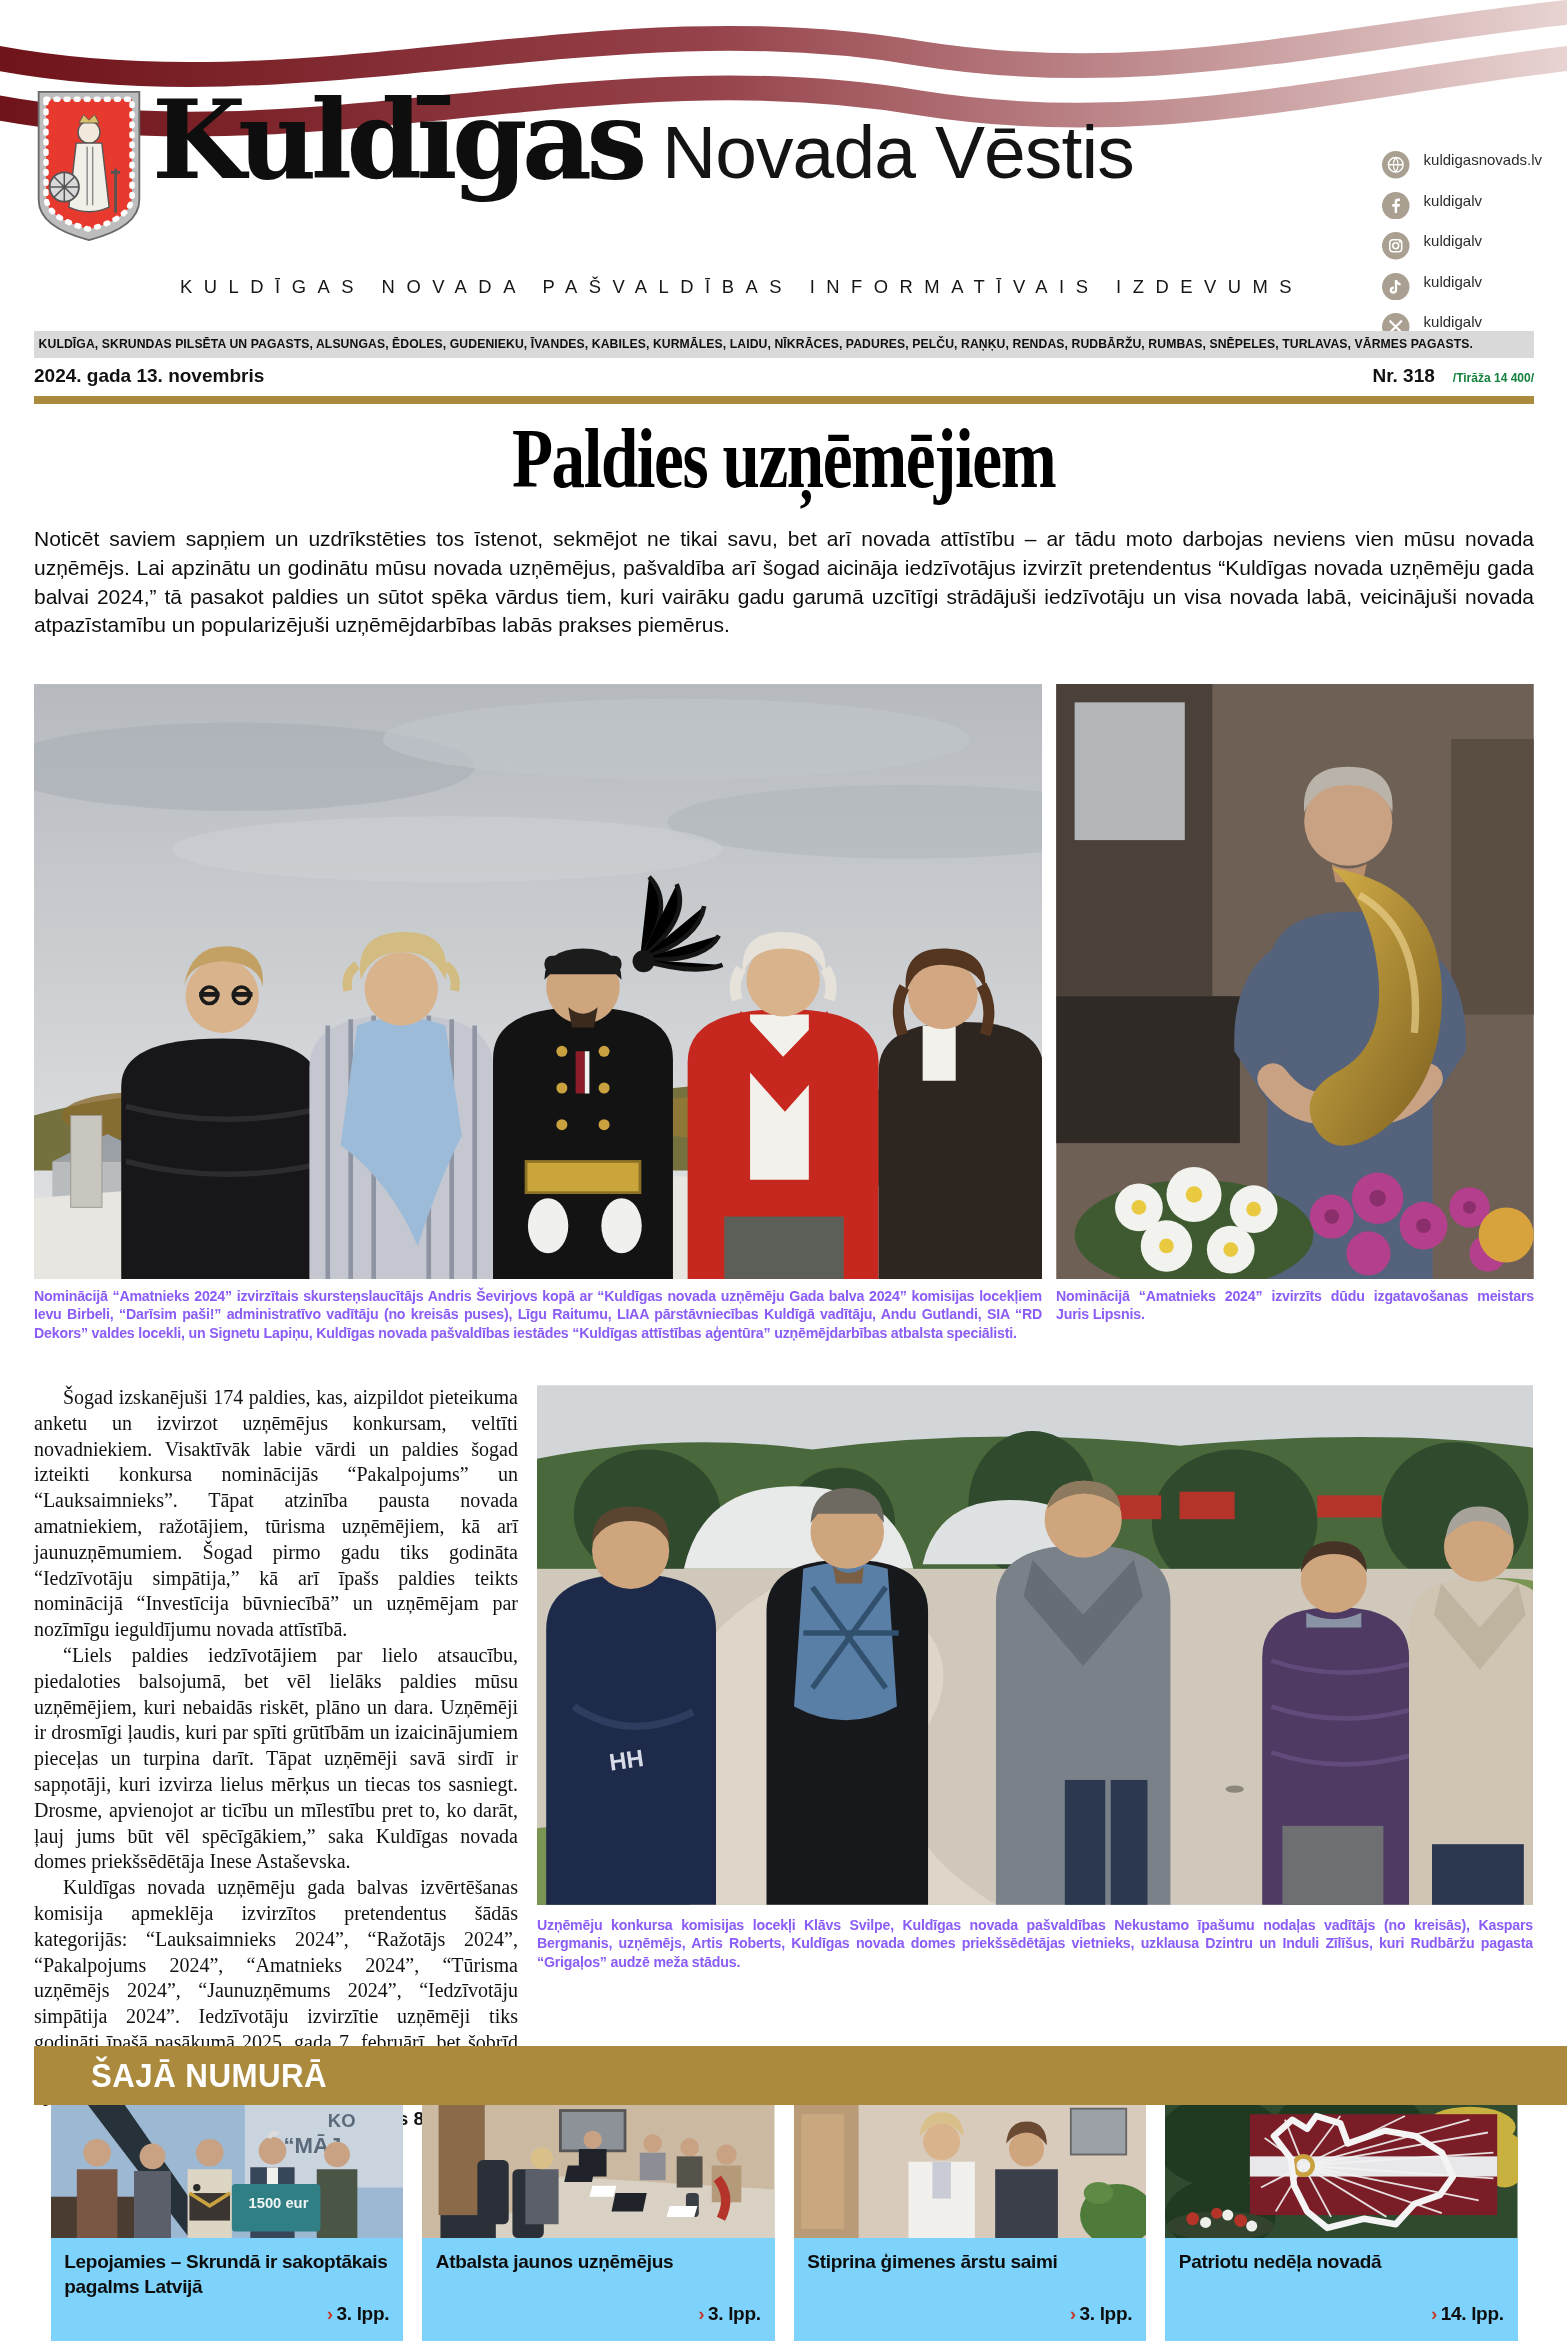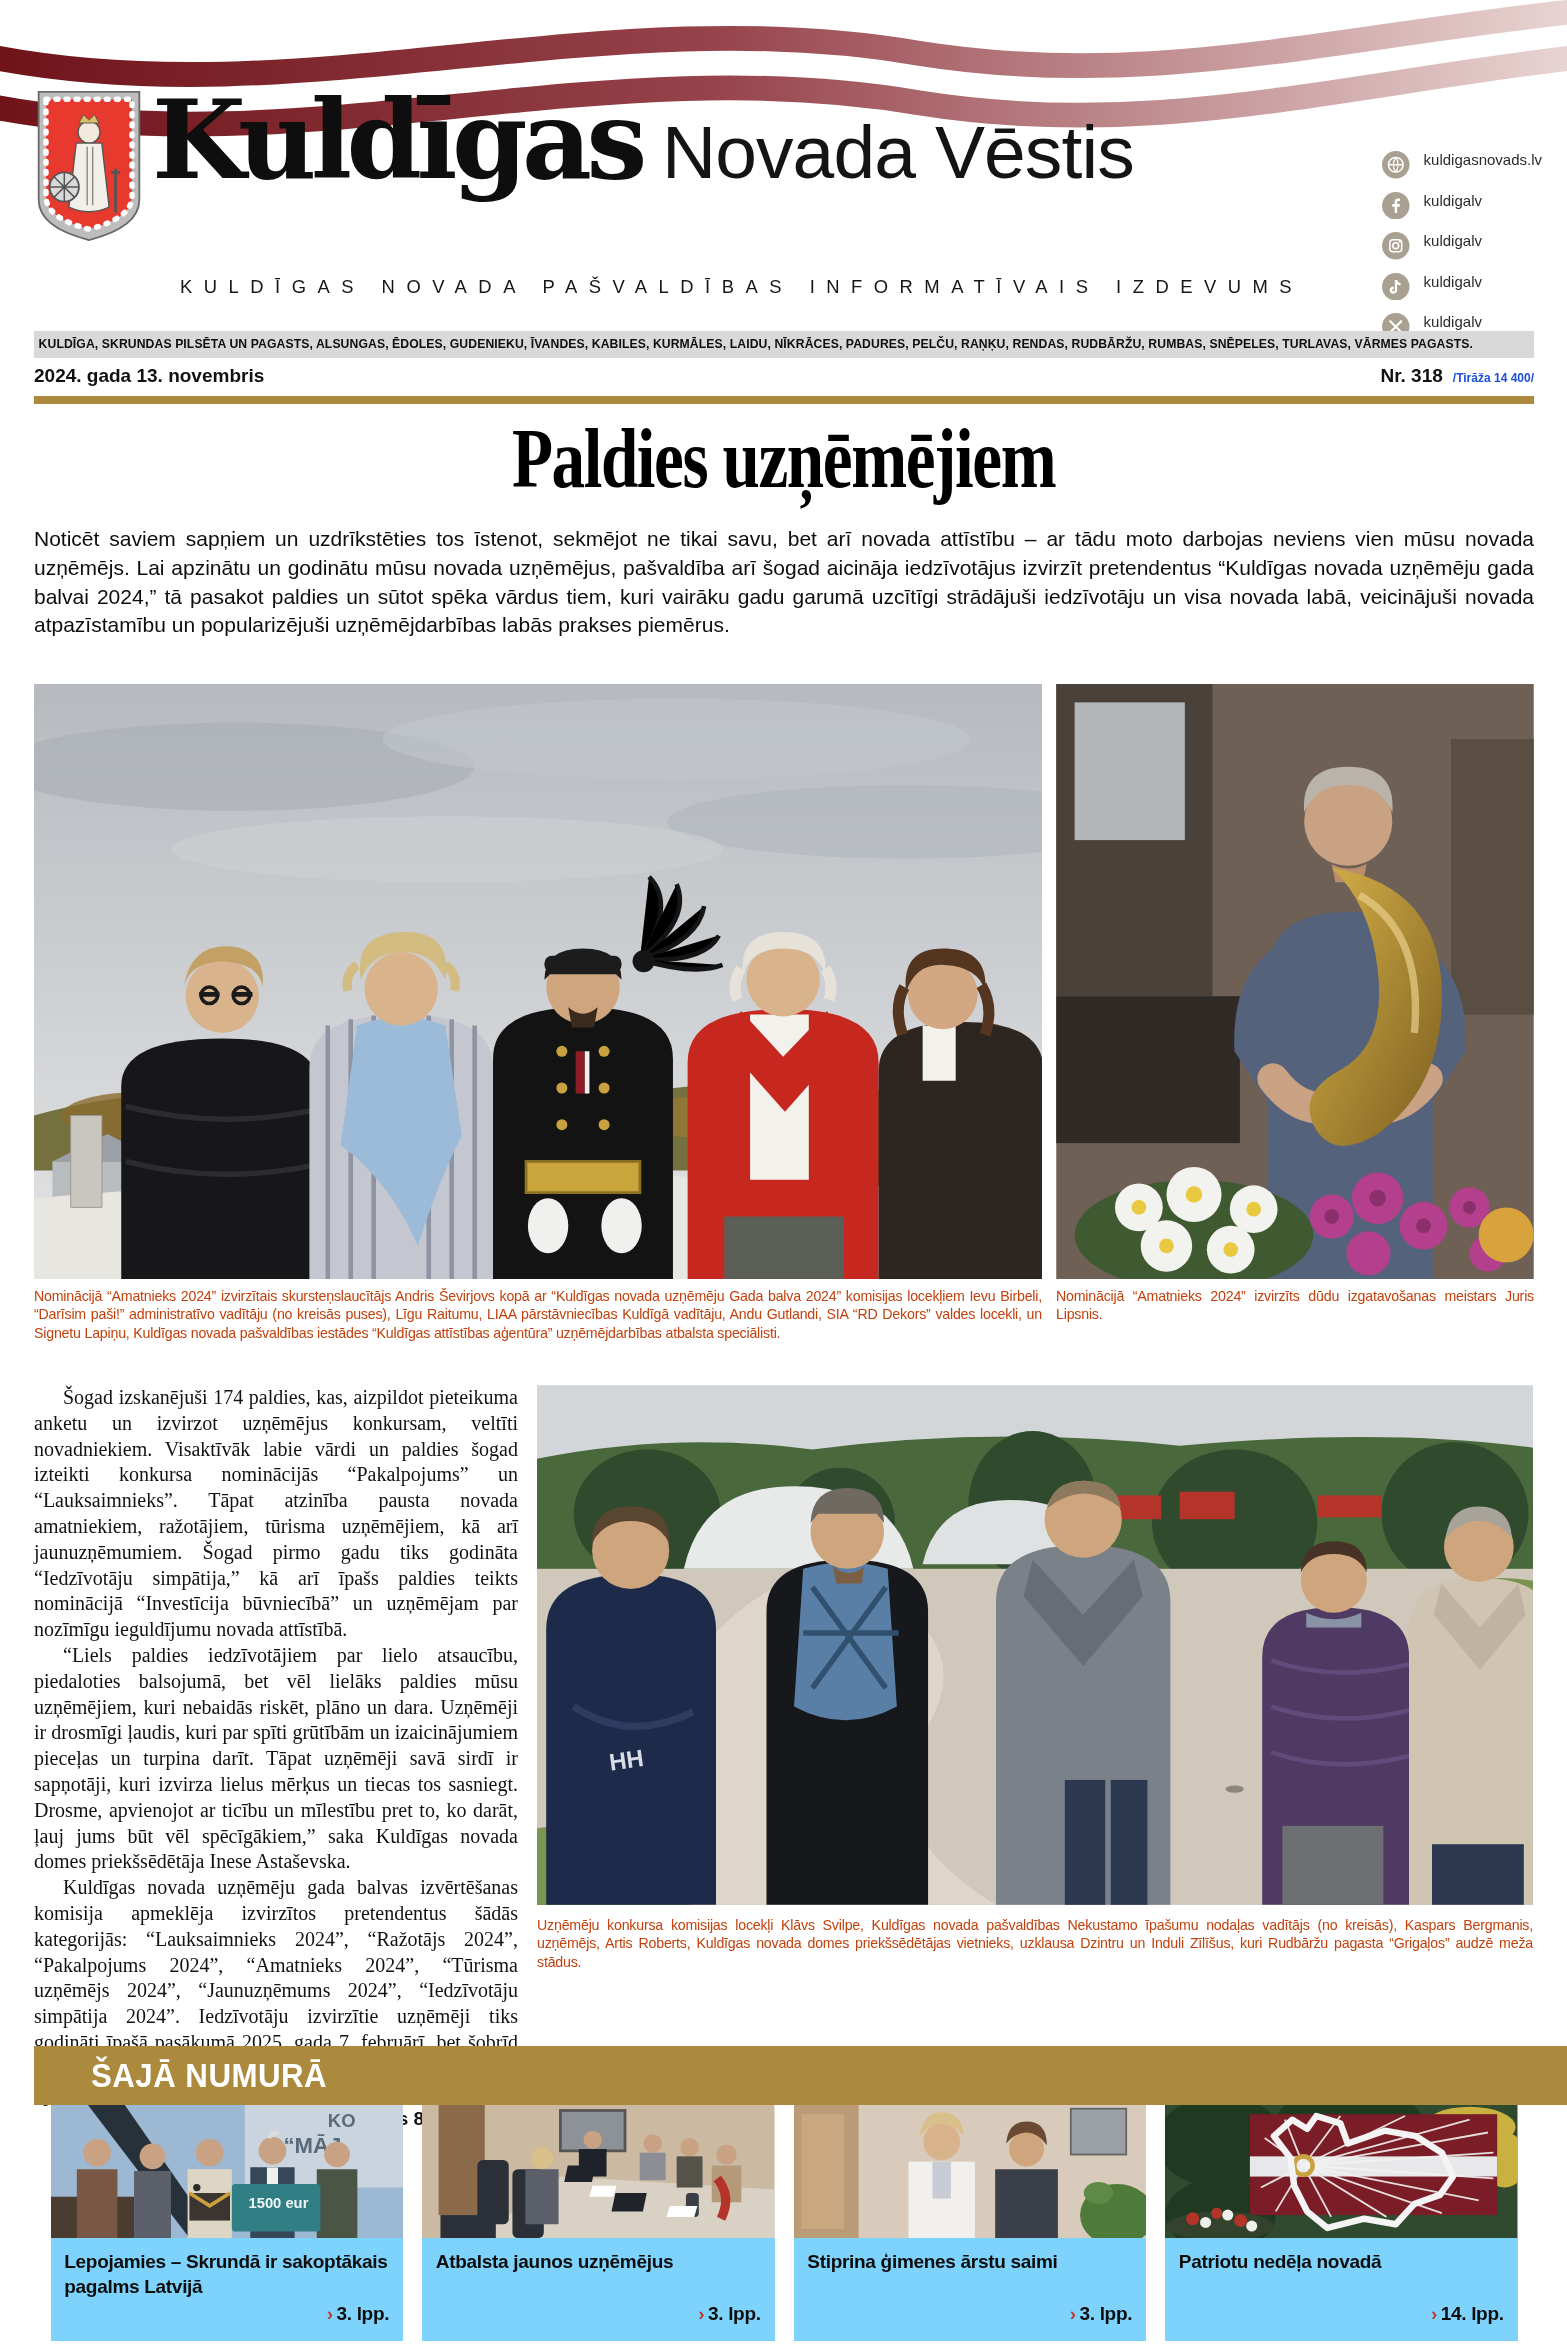--- a/index.html
+++ b/index.html
@@ -20,35 +20,35 @@
   .soc-label{font-size:15px;color:#2b2b2b;}
 
   
   #towns-bar{left:34px;top:331px;width:1500px;height:27px;background:#d9d9d9;}
   #towns-bar span{display:block;font-size:12.2px;font-weight:bold;line-height:27px;padding:0 4.6px;
                   letter-spacing:0.1px;white-space:nowrap;color:#0f0f0f;}
   #issue-row{left:34px;top:365px;width:1500px;height:27.5px;display:flex;justify-content:space-between;align-items:baseline;}
   #issue-date{font-size:19px;font-weight:bold;}
   #issue-nr-wrap{display:flex;align-items:baseline;}
   #issue-nr{font-size:19px;font-weight:bold;}
-  #issue-tirage{font-size:12px;font-weight:bold;color:#1d4ed8;margin-left:10px;}
+  #issue-tirage{font-size:12px;font-weight:bold;color:#15803d;margin-left:18px;}
   #gold-rule{left:34px;top:396px;width:1500px;height:8.3px;background:#ab8a3e;}
 
   
   #headline{left:0;top:410px;width:1568px;text-align:center;}
   #headline span{display:inline-block;font-family:"Liberation Serif",serif;font-weight:bold;
                  font-size:84px;letter-spacing:-1.8px;transform:scaleX(.8);transform-origin:center;color:#000;}
   #lead{left:34px;top:525px;width:1500px;font-size:21px;line-height:1.37;text-align:justify;color:#0d0d0d;}
 
   
   .photo{display:block;}
   #photo-main{left:34px;top:684px;}
   #photo-right{left:1056px;top:684px;}
   #photo-mid{left:537px;top:1385px;}
-  .photo-cap{font-size:14.2px;font-weight:normal;line-height:1.3;color:#c2410c;letter-spacing:-0.2px;text-align:justify;}
+  .photo-cap{font-size:14.2px;font-weight:bold;line-height:1.3;color:#8b5cf6;letter-spacing:-0.2px;text-align:justify;}
   #cap1{left:34px;top:1287px;width:1008px;}
   #cap2{left:1056px;top:1287px;width:478px;}
   #cap3{left:537px;top:1916px;width:996px;}
 
   
   #body-col{left:34px;top:1385px;width:484px;font-family:"Liberation Serif",serif;
             font-size:20px;line-height:1.29;text-align:justify;color:#121212;}
   #body-col p{margin:0;text-indent:29px;}
   #continuation{margin-top:9.2px;text-align:right;font-family:"Liberation Sans",sans-serif;
                 font-size:19px;font-weight:bold;text-indent:0;}

